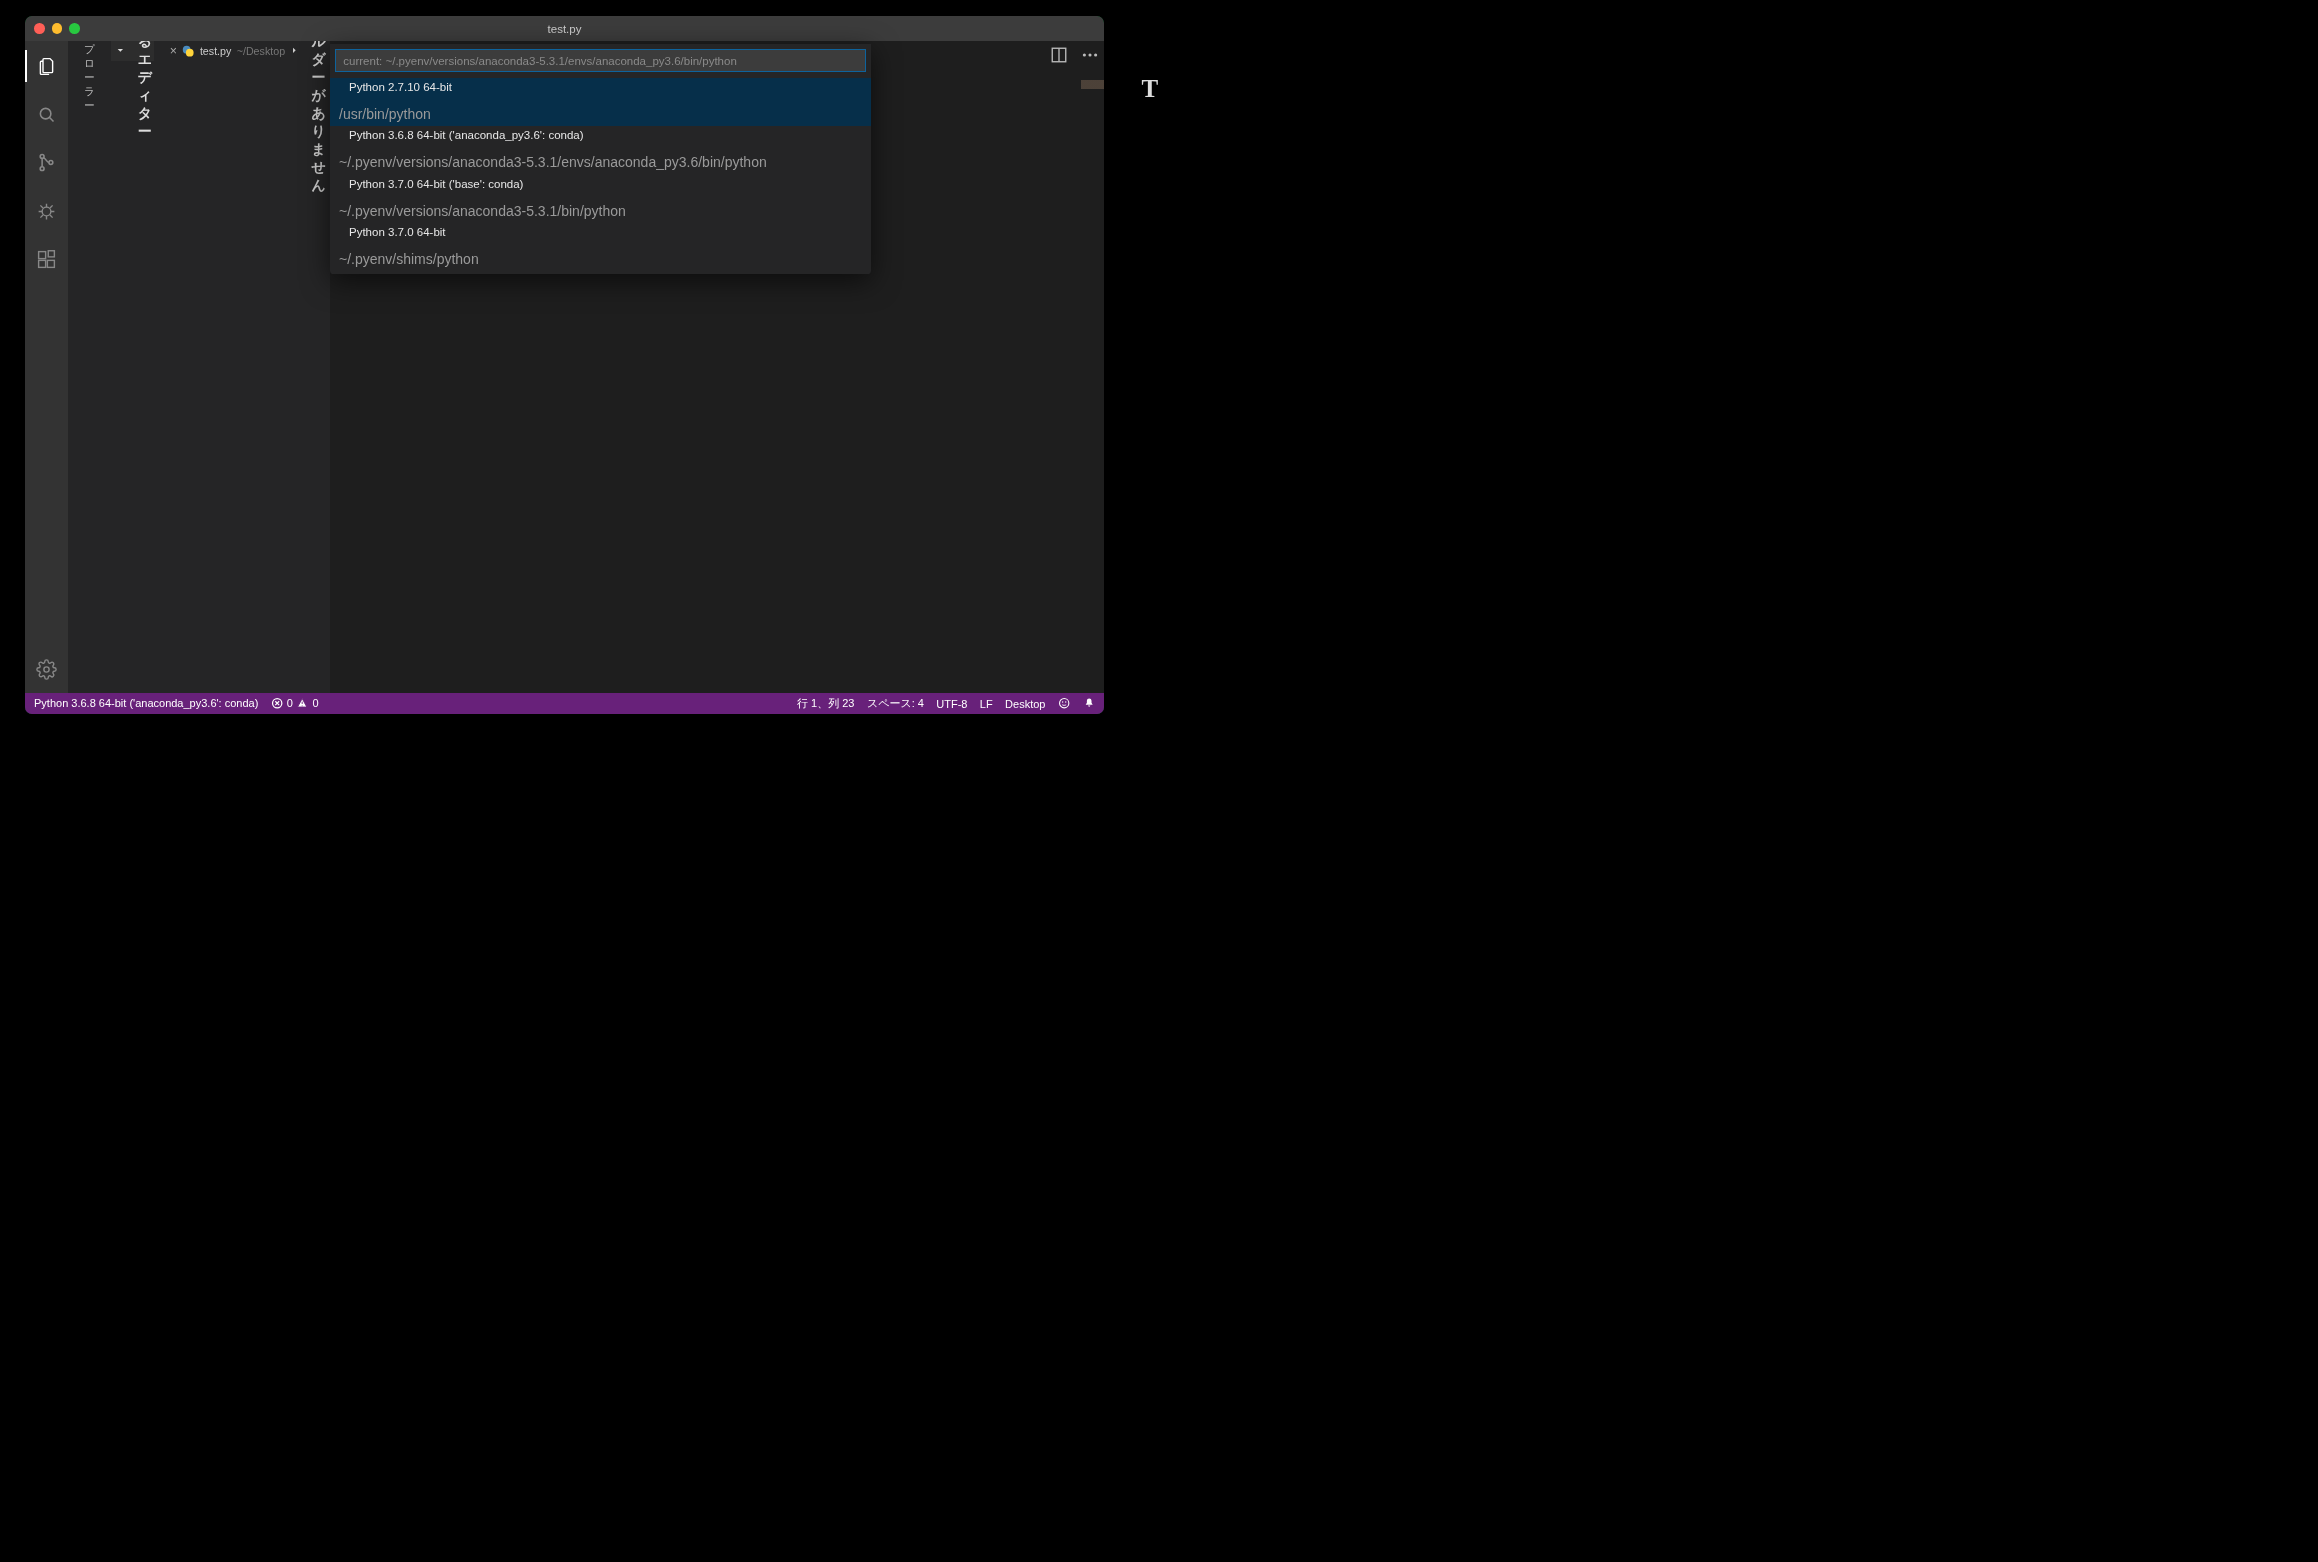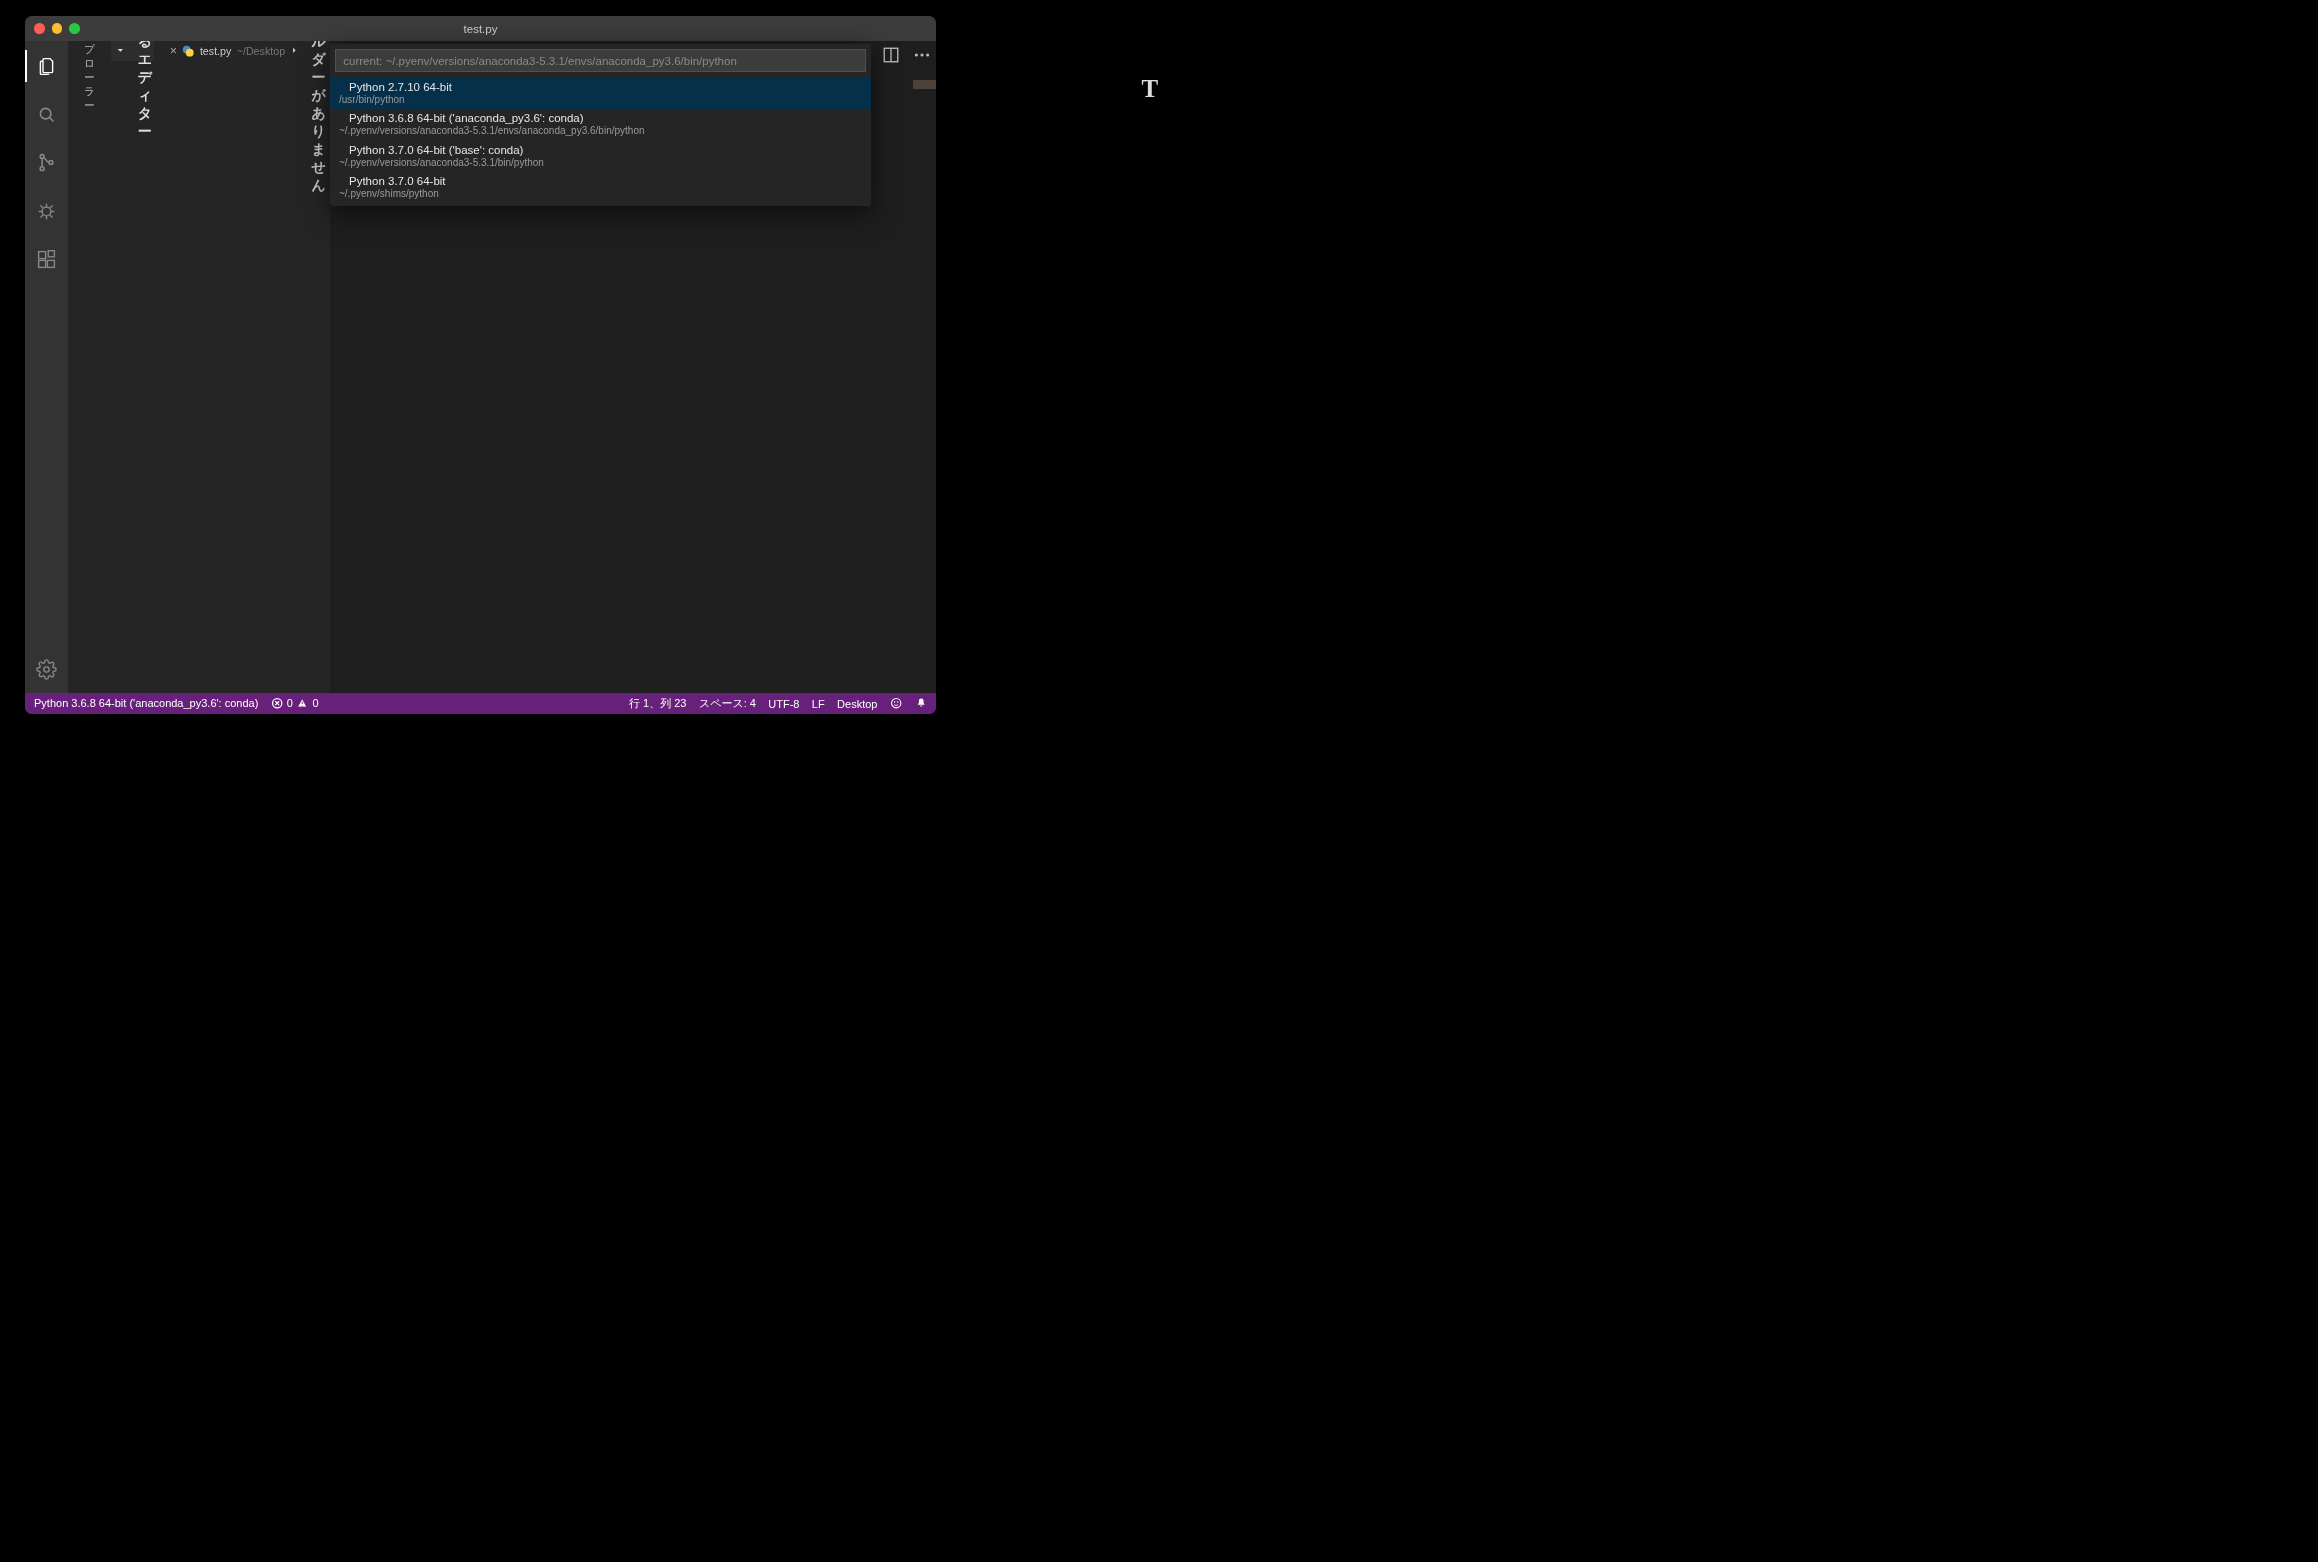--- a/index.html
+++ b/index.html
@@ -9,21 +9,21 @@
     font-size: 11.5px;
     color: #ccc;
     width: 1159px;
     height: 781px;
     overflow: hidden;
     position: relative;
   }
   .window {
     position: absolute;
     left: 25px; top: 16px;
-    width: 911px; height: 698px;
+    width: 1079px; height: 698px;
     background: #14532d;
     border-radius: 7px;
     box-shadow: 0 9px 36px rgba(0,0,0,.6);
     display: flex;
     flex-direction: column;
     overflow: hidden;
   }
   
   .titlebar {
     height: 25px;
@@ -157,21 +157,21 @@
     padding: 0 7px;
     font-family: inherit;
   }
   .qp-input::placeholder { color: #8a8a8a; }
   .qp-item {
     padding: 3.6px 9px 3.6px 9px;
     cursor: pointer;
   }
   .qp-item.selected { background: #062f4a; }
   .qp-item .line1 { color: #e7e7e7; font-size: 11.5px; padding-left: 10px; }
-  .qp-item .line2 { color: #9a9a9a; font-size: 10px; margin-top: 1px;}
+  .qp-item .line2 { color: #9a9a9a; font-size: 14px; margin-top: 13px;}
   
   .statusbar {
     height: 21px;
     background: #68217a;
     display: flex; align-items: center;
     color: #fff;
     font-size: 11px;
     padding: 0 9px;
     gap: 12.4px;
   }

